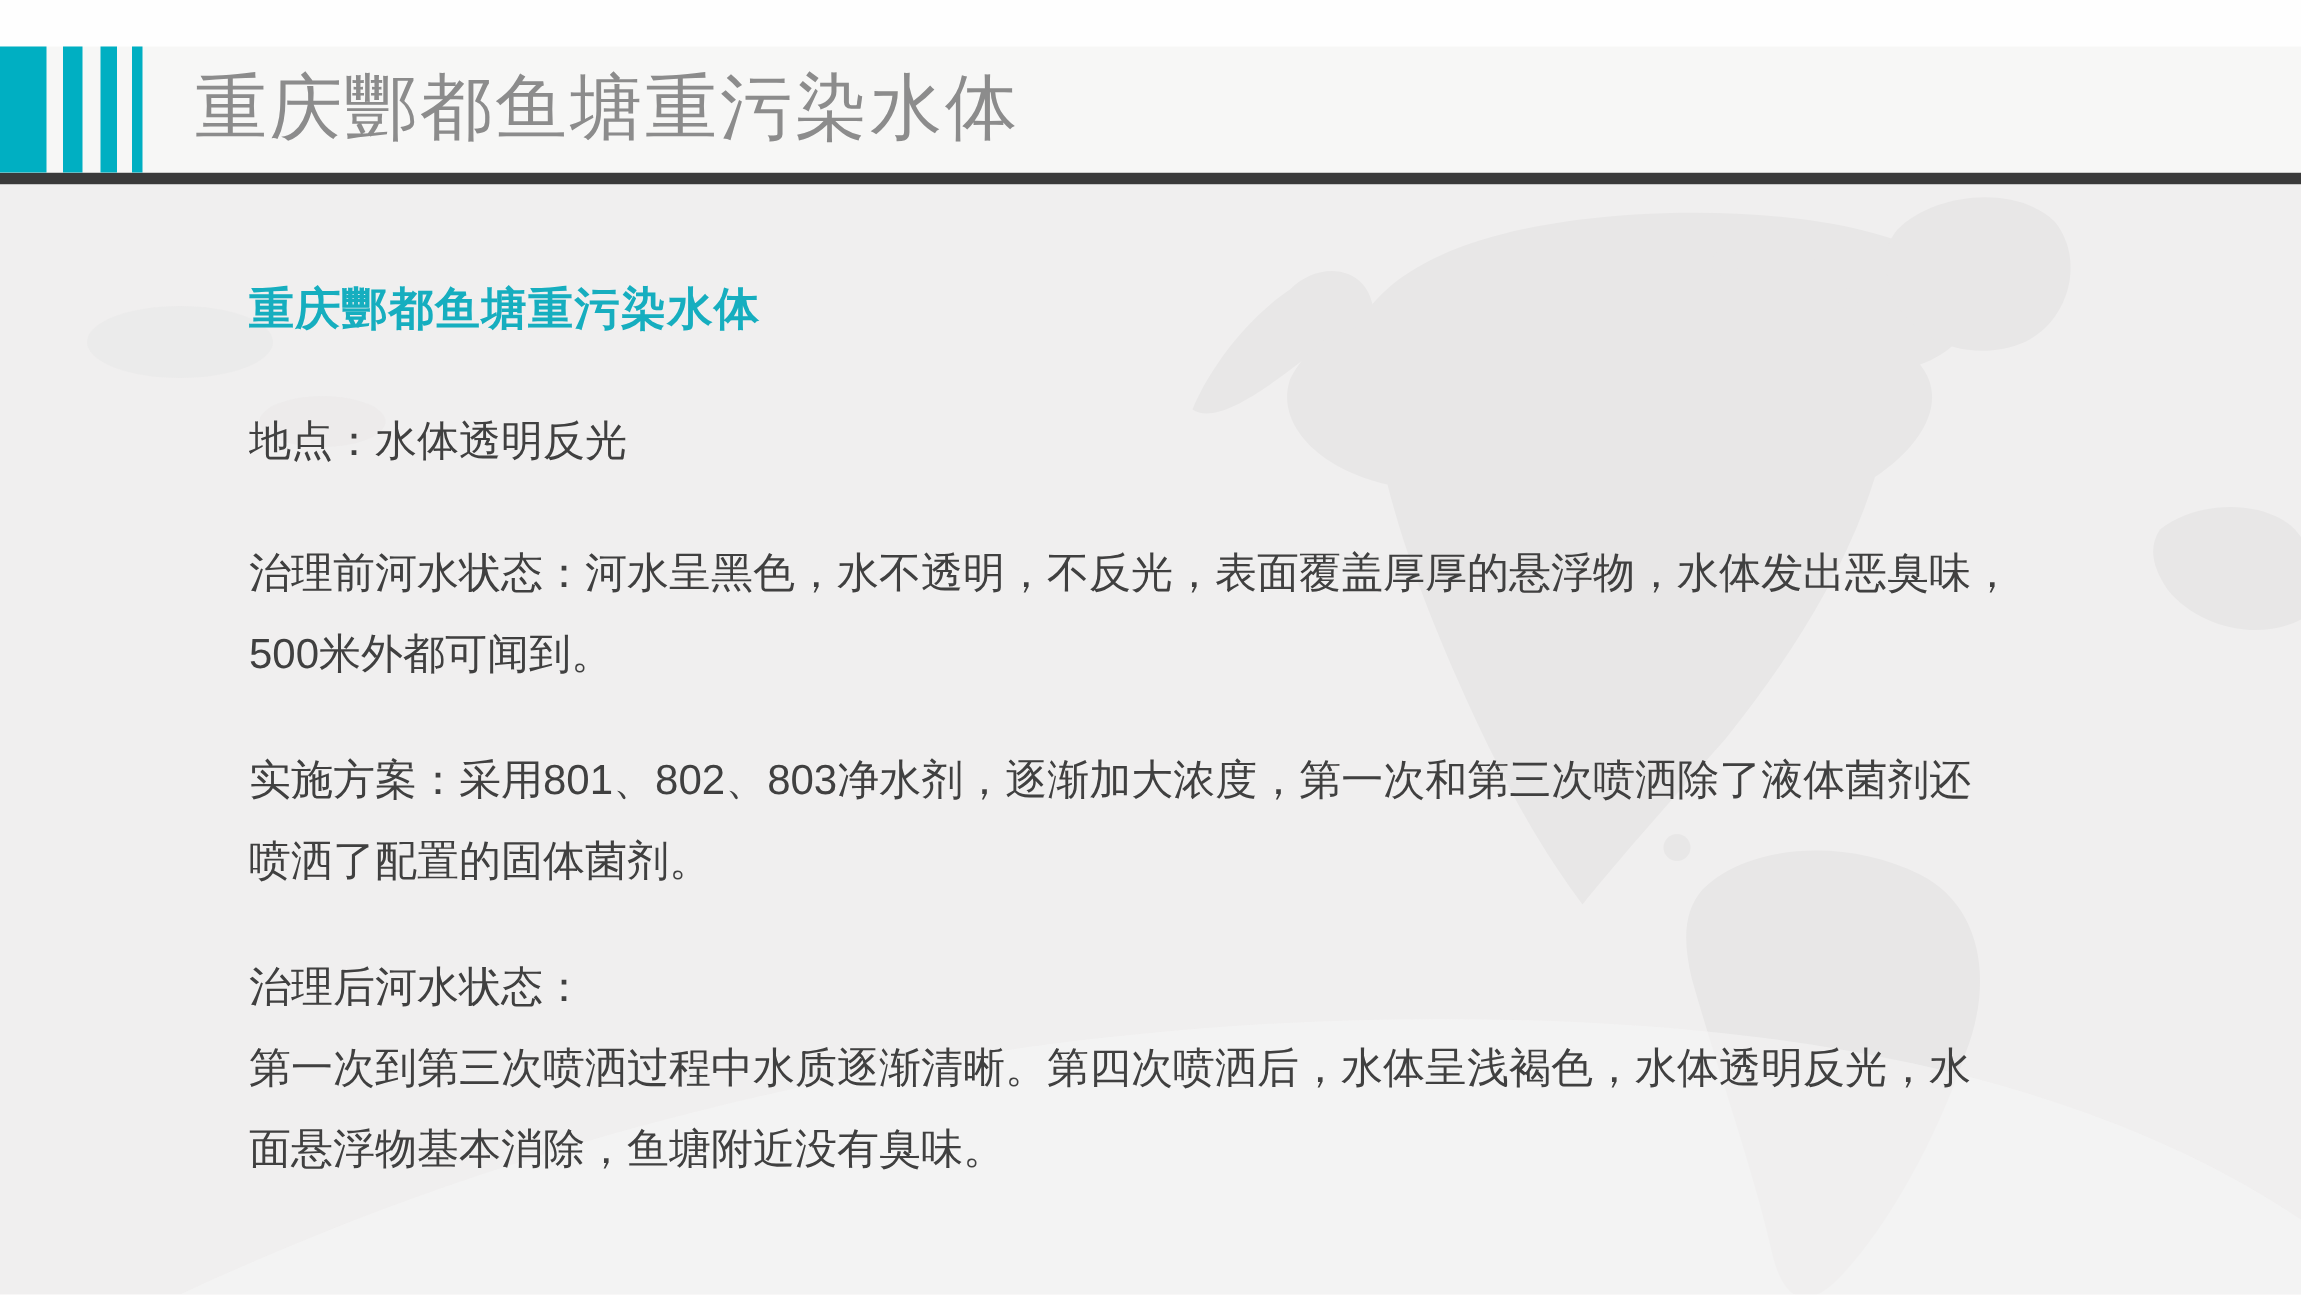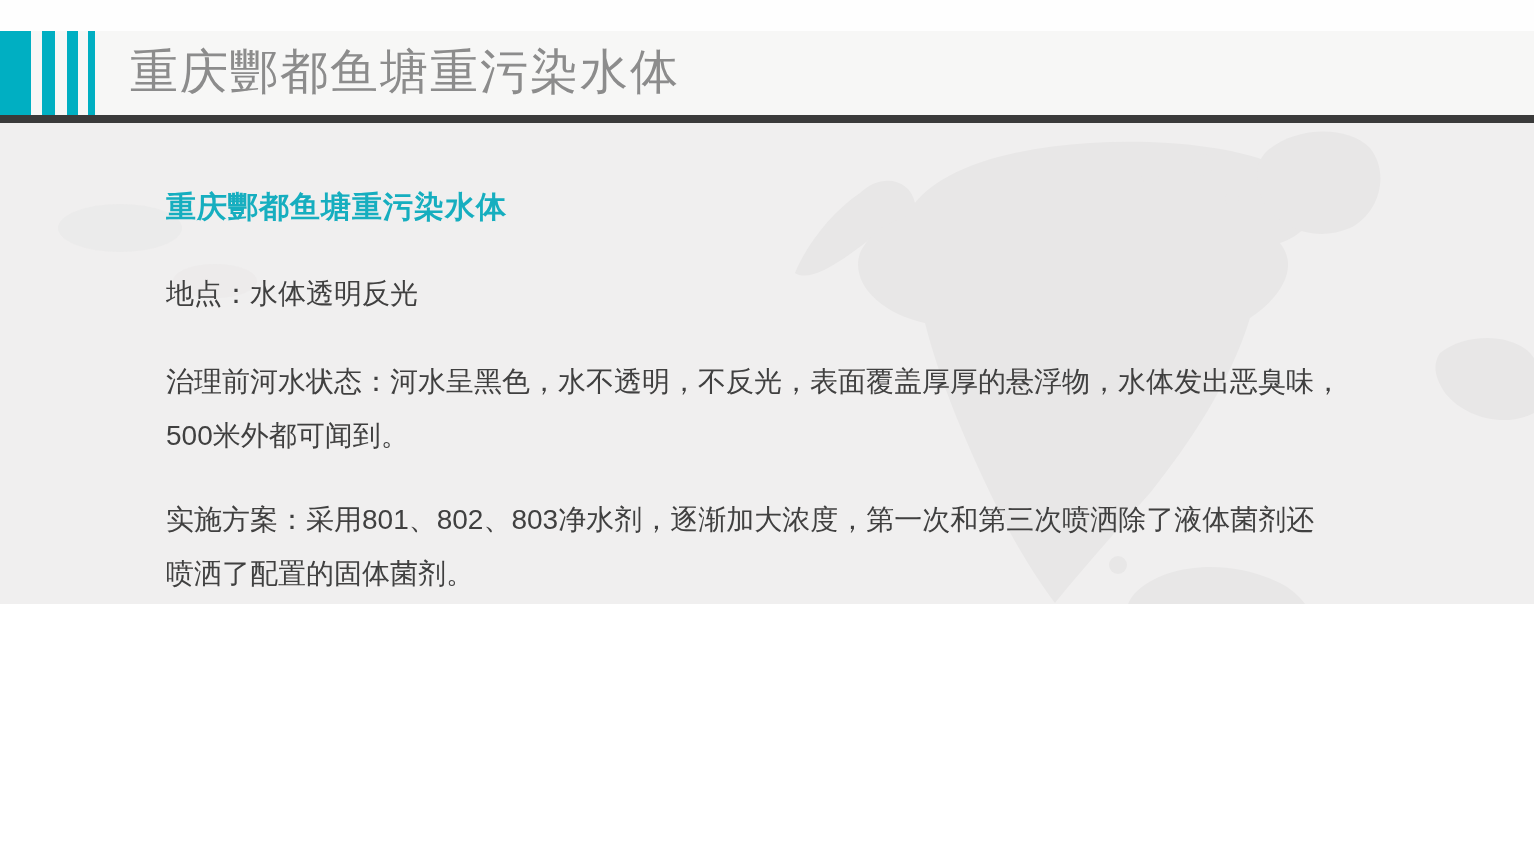--- a/index.html
+++ b/index.html
@@ -1,21 +1,21 @@
 <!DOCTYPE html>
 <html><head>
 <meta charset="utf-8">
 <style>
   html, body { margin: 0; padding: 0; overflow: hidden; }
   body {
     width: 1534px; height: 863px;
     font-family: "Liberation Sans", "DejaVu Sans", sans-serif;
   }
   .slide {
-    position: relative; width: 1534px; height: 604px;
+    position: relative; width: 1534px; height: 863px;
     background: #ffffff; overflow: hidden;
   }
   
   .top-strip { height: 31px; background: #fefefe; }
   .header {
     position: relative; height: 84px; background: #f7f7f6;
   }
   .accent-bars span {
     position: absolute; top: 0; bottom: 0; background: #00afc2;
   }
@@ -104,15 +104,18 @@
       <h2 class="content-heading">重庆酆都鱼塘重污染水体</h2>
 
       <p class="location-line">地点：水体透明反光</p>
 
       <p class="para para-first">治理前河水状态：河水呈黑色，水不透明，不反光，表面覆盖厚厚的悬浮物，水体发出恶臭味，
 500米外都可闻到。</p>
 
       <p class="para">实施方案：采用801、802、803净水剂，逐渐加大浓度，第一次和第三次喷洒除了液体菌剂还
 喷洒了配置的固体菌剂。</p>
 
+      <p class="para">治理后河水状态：
+第一次到第三次喷洒过程中水质逐渐清晰。第四次喷洒后，水体呈浅褐色，水体透明反光，水
+面悬浮物基本消除，鱼塘附近没有臭味。</p>
     </div>
   </main>
 </div>
 
 </body></html>

